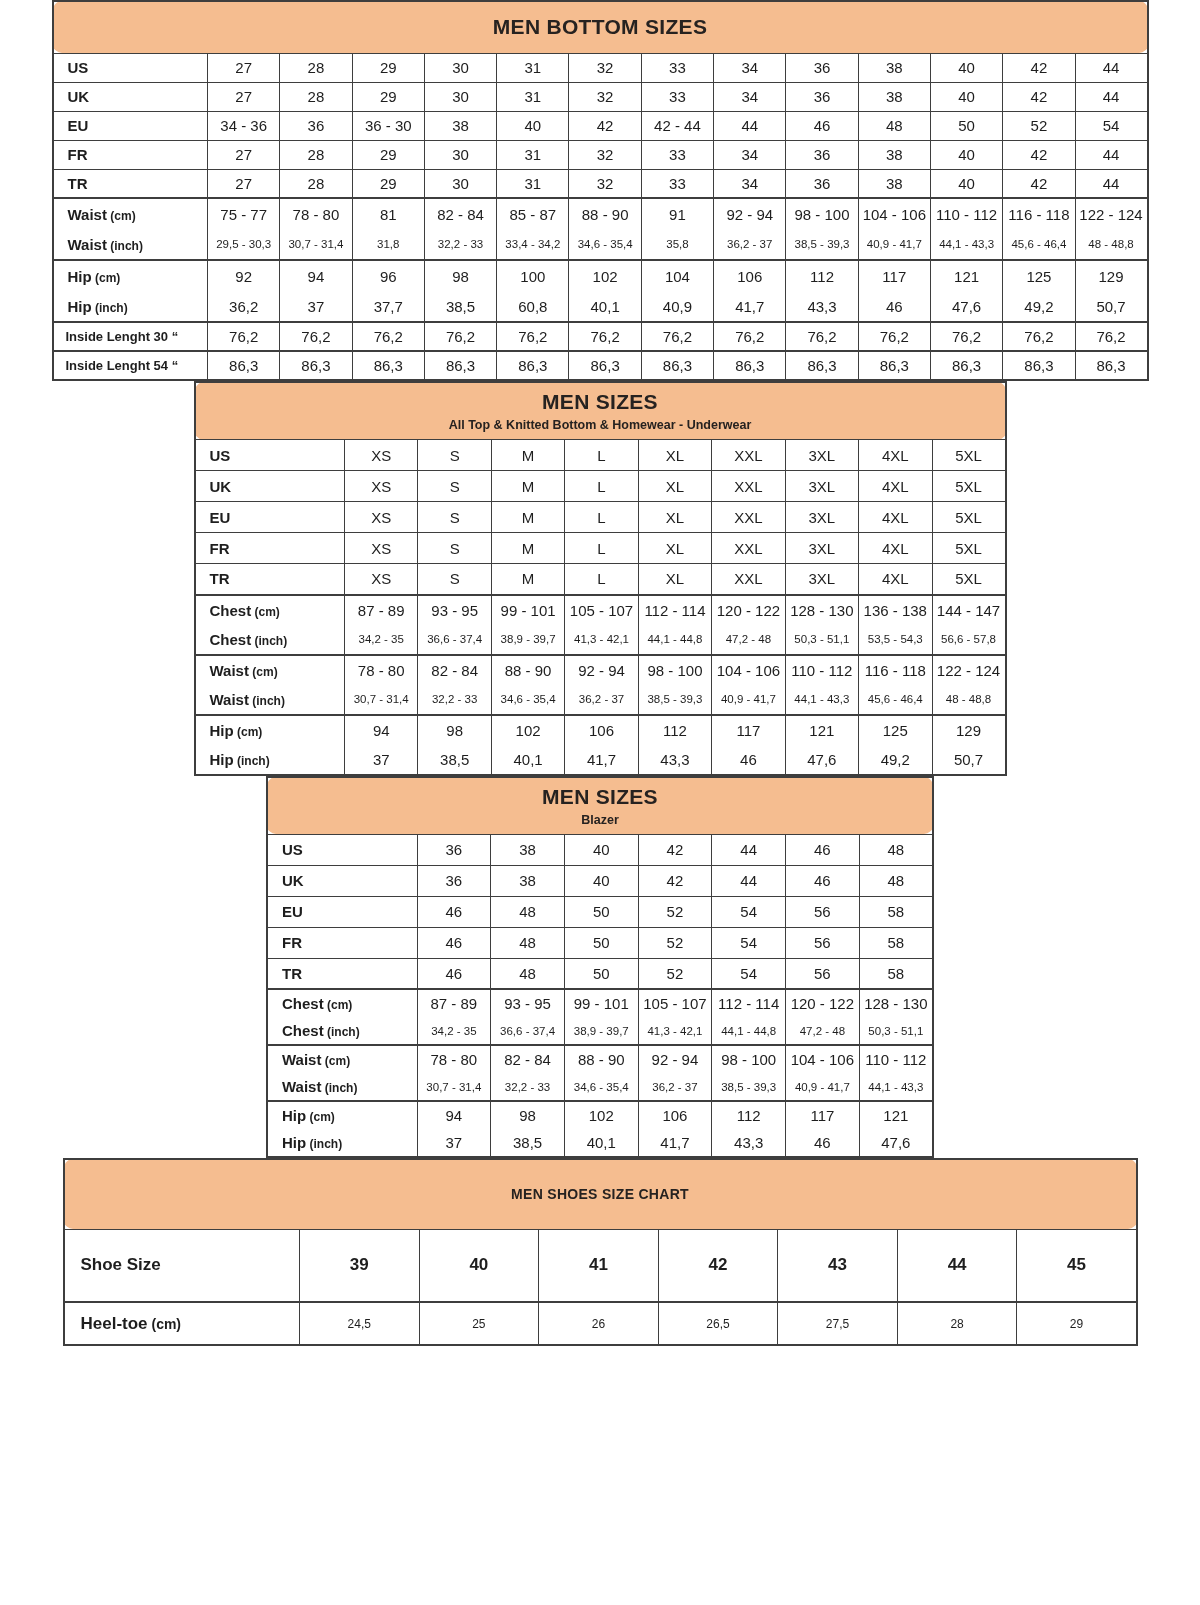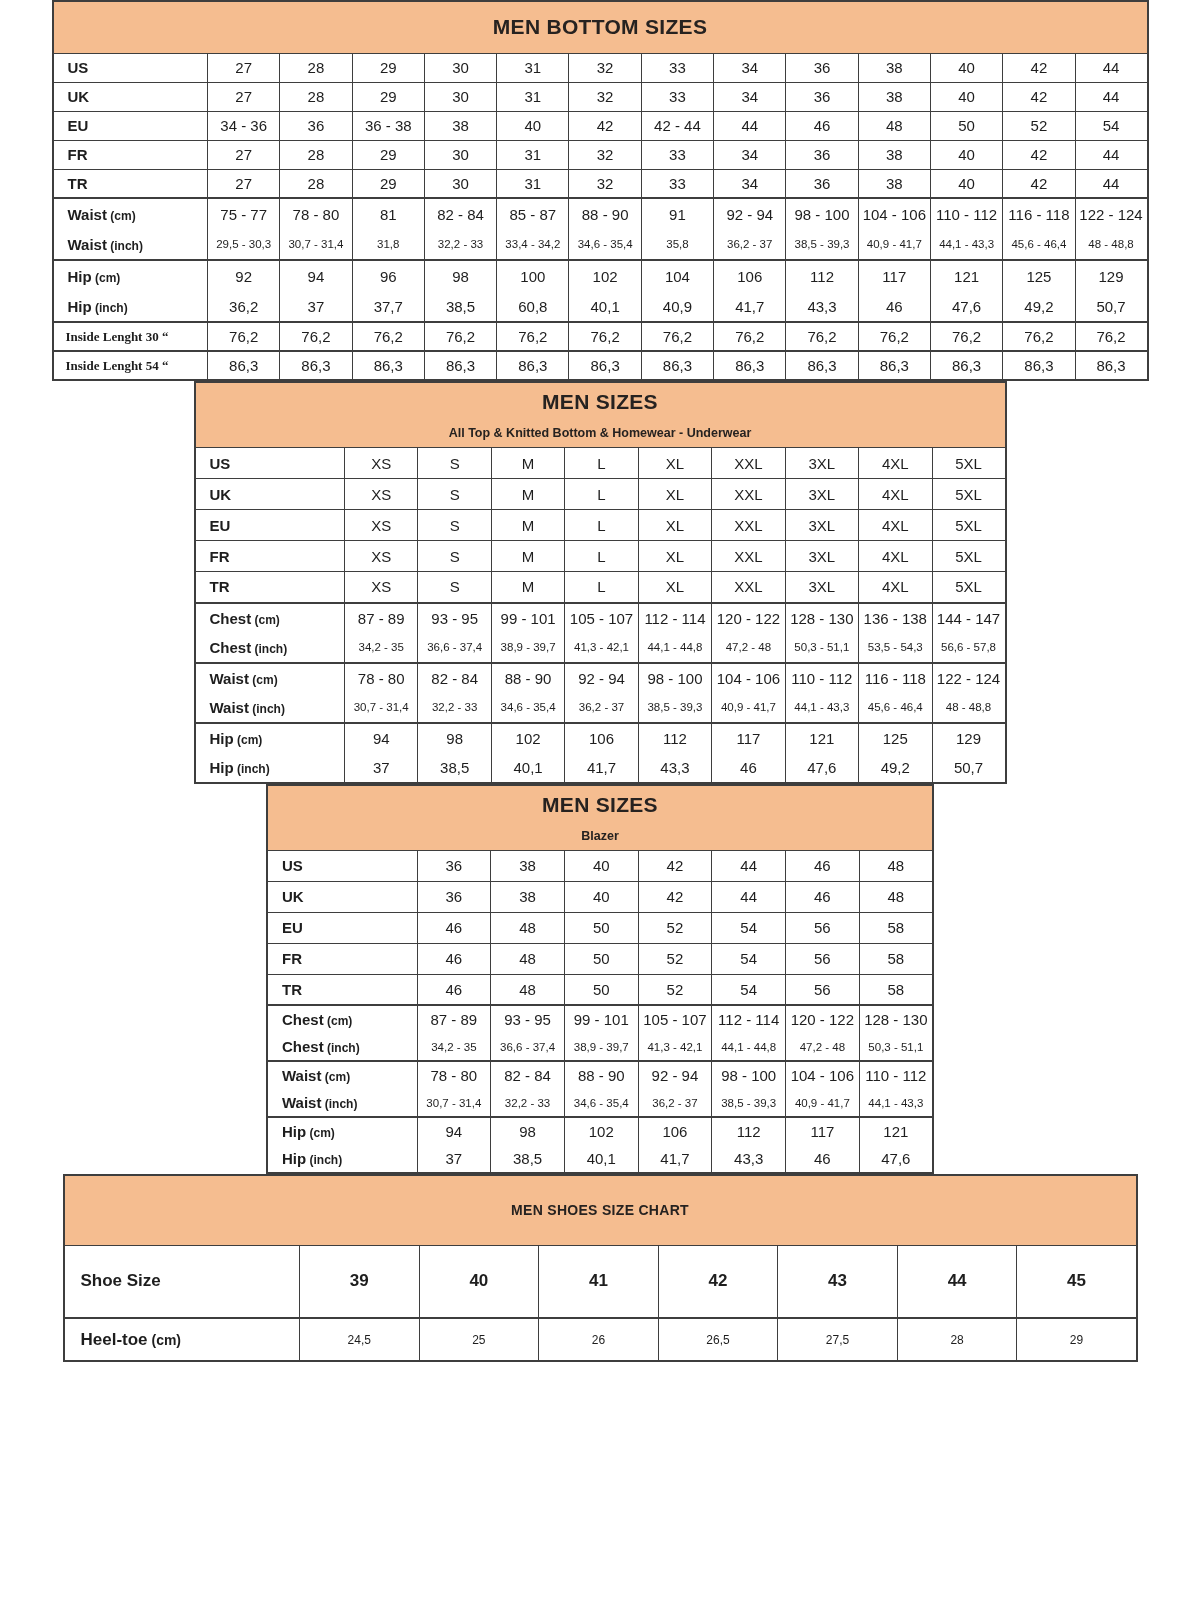--- a/index.html
+++ b/index.html
@@ -24,40 +24,40 @@
   .t3{width:668px;margin-top:30px;}
   .t4{width:1075px;margin-top:36px;}
 
   .size-table th, .size-table td{
     border:1px solid var(--bc);
     vertical-align:middle;white-space:nowrap;overflow:hidden;
   }
   thead th{
     background:var(--hbg);
     border-bottom:2px solid var(--bc);
-    text-align:center;padding:7px 4px;
+    text-align:center;padding:7px 4px;border-radius:9px;
   }
   .ttl{font-size:21px;font-weight:bold;color:var(--ttl);letter-spacing:.3px;}
-  .sub{font-size:12.5px;font-weight:bold;color:var(--ttl);margin-top:12px;}
+  .sub{font-size:12.5px;font-weight:bold;color:var(--ttl);margin-top:4px;}
   .t1 thead th{height:52px;}
   .t2 thead th{height:52px;}
   .t3 thead th{height:50px;}
   .t4 thead th{height:70px;}
   .t4 .ttl{font-size:14px;}
 
   tbody tr.group-start td{border-top-width:2px;}
   tbody tr.cont td{border-top:hidden;}
 
   td.lab{text-align:left;padding:2px 6px 2px 14px;font-size:15px;}
   td.lab b{font-weight:bold;}
   td.lab .unit{font-size:12px;font-weight:bold;}
   td.val{text-align:center;font-size:15px;padding:2px 2px;}
 
   tr.small td.val{font-size:11.5px;}
-  tr.small-label td.lab{font-size:13px;padding-left:12px;font-family:Liberation Serif, serif;}
+  tr.small-label td.lab{font-size:13px;padding-left:12px;}
   tr.boldvals td.val{font-weight:bold;font-size:17px;}
 
   .t1 tbody tr{height:29px;}
   .t1 tbody tr.g2{height:31px;}
   .t2 tbody tr{height:31px;}
   .t2 tbody tr.g2{height:30px;}
   .t3 tbody tr{height:31px;}
   .t3 tbody tr.g2{height:28px;}
   .t4 tbody tr{height:73px;}
   .t4 tbody tr.group-start{height:43px;}
@@ -122,21 +122,21 @@
         <td class="val">36</td>
         <td class="val">38</td>
         <td class="val">40</td>
         <td class="val">42</td>
         <td class="val">44</td>
       </tr>
       <tr class="">
         <td class="lab"><b>EU</b></td>
         <td class="val">34 - 36</td>
         <td class="val">36</td>
-        <td class="val">36 - 38</td>
+        <td class="val">36 - 30</td>
         <td class="val">38</td>
         <td class="val">40</td>
         <td class="val">42</td>
         <td class="val">42 - 44</td>
         <td class="val">44</td>
         <td class="val">46</td>
         <td class="val">48</td>
         <td class="val">50</td>
         <td class="val">52</td>
         <td class="val">54</td>

